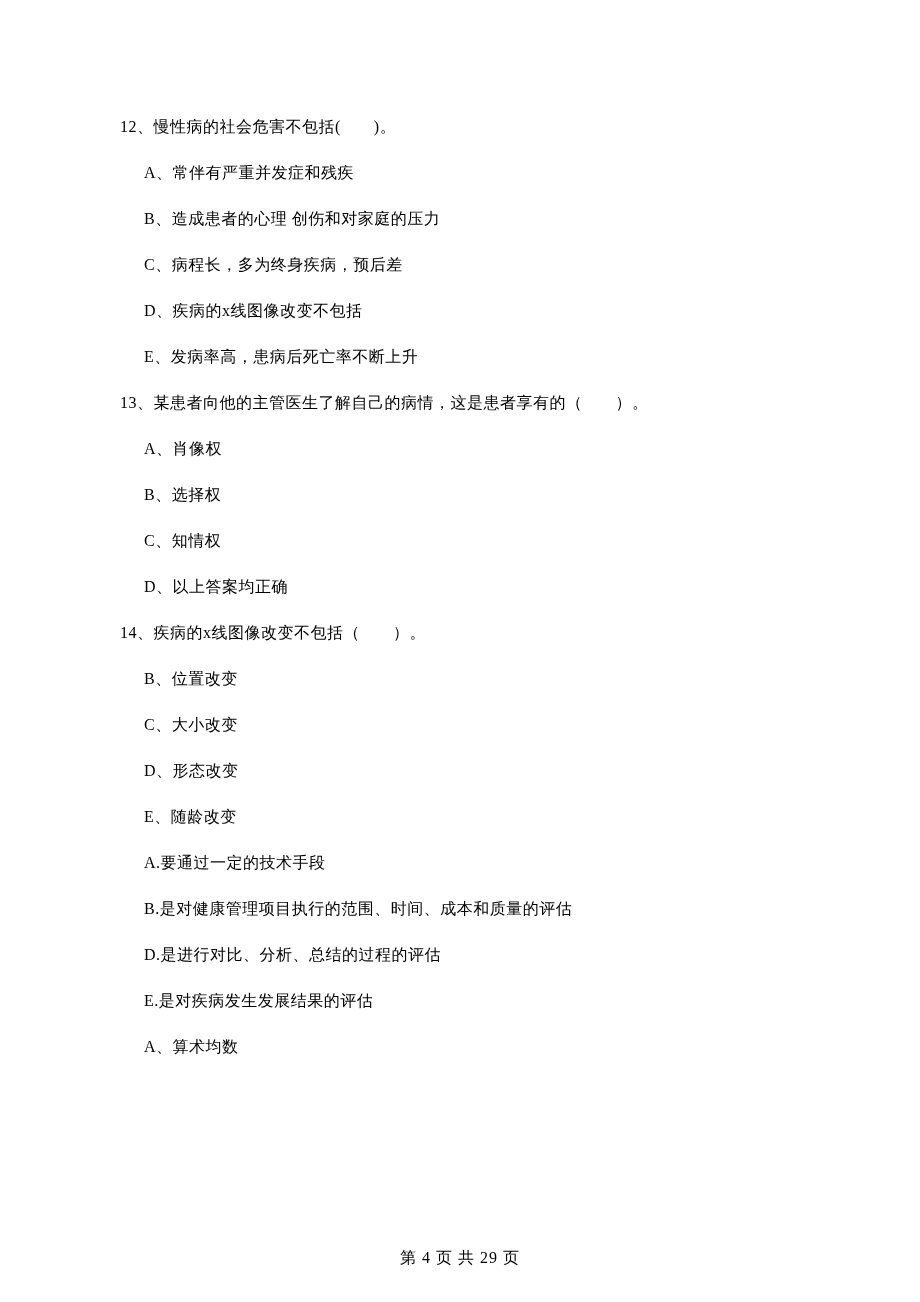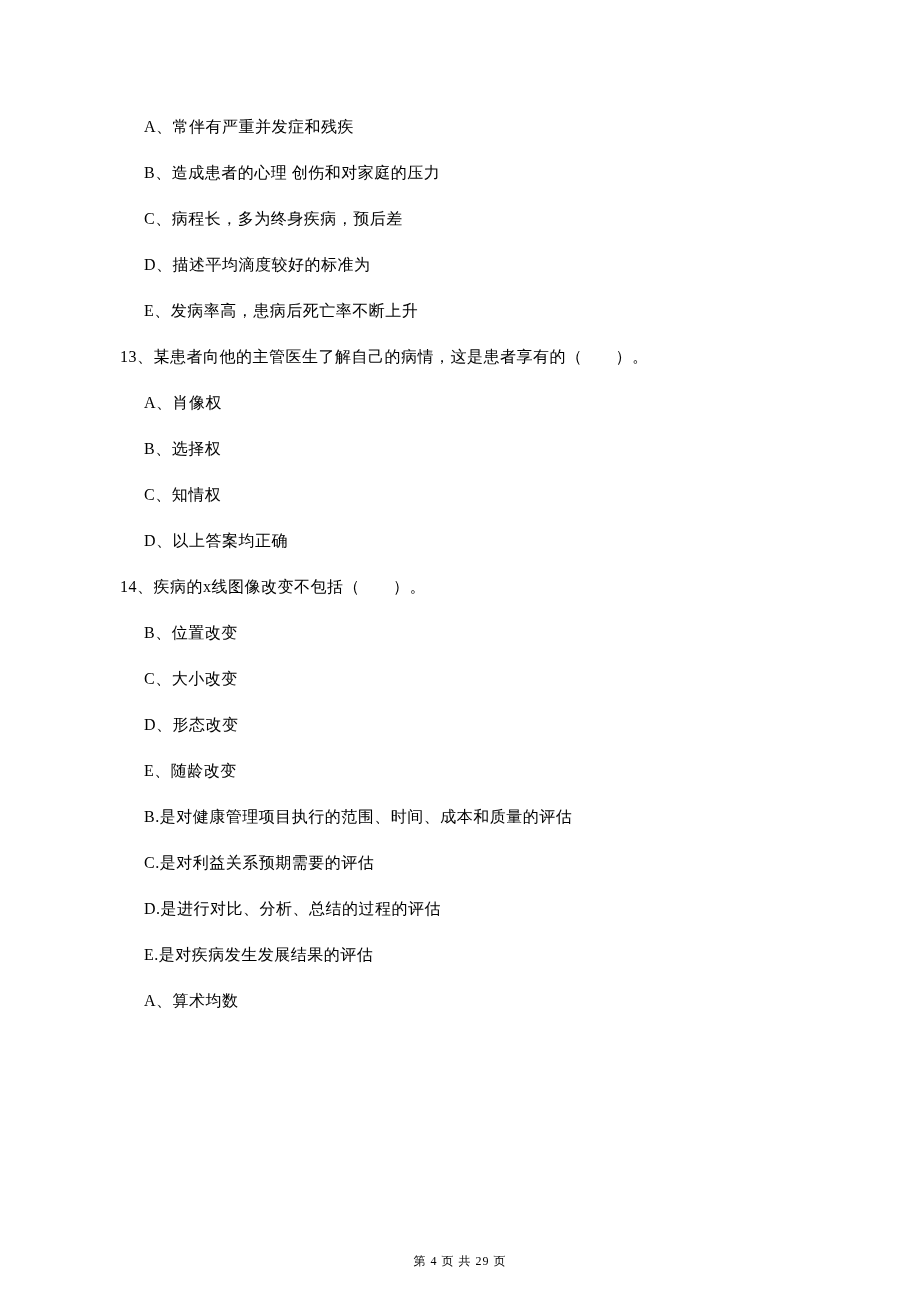--- a/index.html
+++ b/index.html
@@ -31,34 +31,37 @@
       margin-left: 24px;
       margin-bottom: 22px;
       letter-spacing: 0.5px;
     }
     .footer {
       position: absolute;
       bottom: 32px;
       left: 0;
       right: 0;
       text-align: center;
-      font-size: 12px;
+      font-size: 16px;
       letter-spacing: 1px;
     }
   </style>
 </head>
 <body>
 
 <div class="content">
 
   <div class="question">
+    <div class="question-text">
+      <span>12、</span><span>慢性病的社会危害不包括(　　)。</span>
+    </div>
     <div class="option">A、常伴有严重并发症和残疾</div>
     <div class="option">B、造成患者的心理 创伤和对家庭的压力</div>
     <div class="option">C、病程长，多为终身疾病，预后差</div>
-    <div class="option">D、描述平均滴度较好的标准为</div>
+    <div class="option">D、疾病的x线图像改变不包括</div>
     <div class="option">E、发病率高，患病后死亡率不断上升</div>
   </div>
 
   <div class="question">
     <div class="question-text">
       <span>13、</span><span>某患者向他的主管医生了解自己的病情，这是患者享有的（　　）。</span>
     </div>
     <div class="option">A、肖像权</div>
     <div class="option">B、选择权</div>
     <div class="option">C、知情权</div>
@@ -69,22 +72,22 @@
     <div class="question-text">
       <span>14、</span><span>疾病的x线图像改变不包括（　　）。</span>
     </div>
     <div class="option">B、位置改变</div>
     <div class="option">C、大小改变</div>
     <div class="option">D、形态改变</div>
     <div class="option">E、随龄改变</div>
   </div>
 
   <div class="question">
+    <div class="option">A.要通过一定的技术手段</div>
     <div class="option">B.是对健康管理项目执行的范围、时间、成本和质量的评估</div>
-    <div class="option">C.是对利益关系预期需要的评估</div>
     <div class="option">D.是进行对比、分析、总结的过程的评估</div>
     <div class="option">E.是对疾病发生发展结果的评估</div>
   </div>
 
   <div class="question">
     <div class="option">A、算术均数</div>
   </div>
 
 </div>
 

